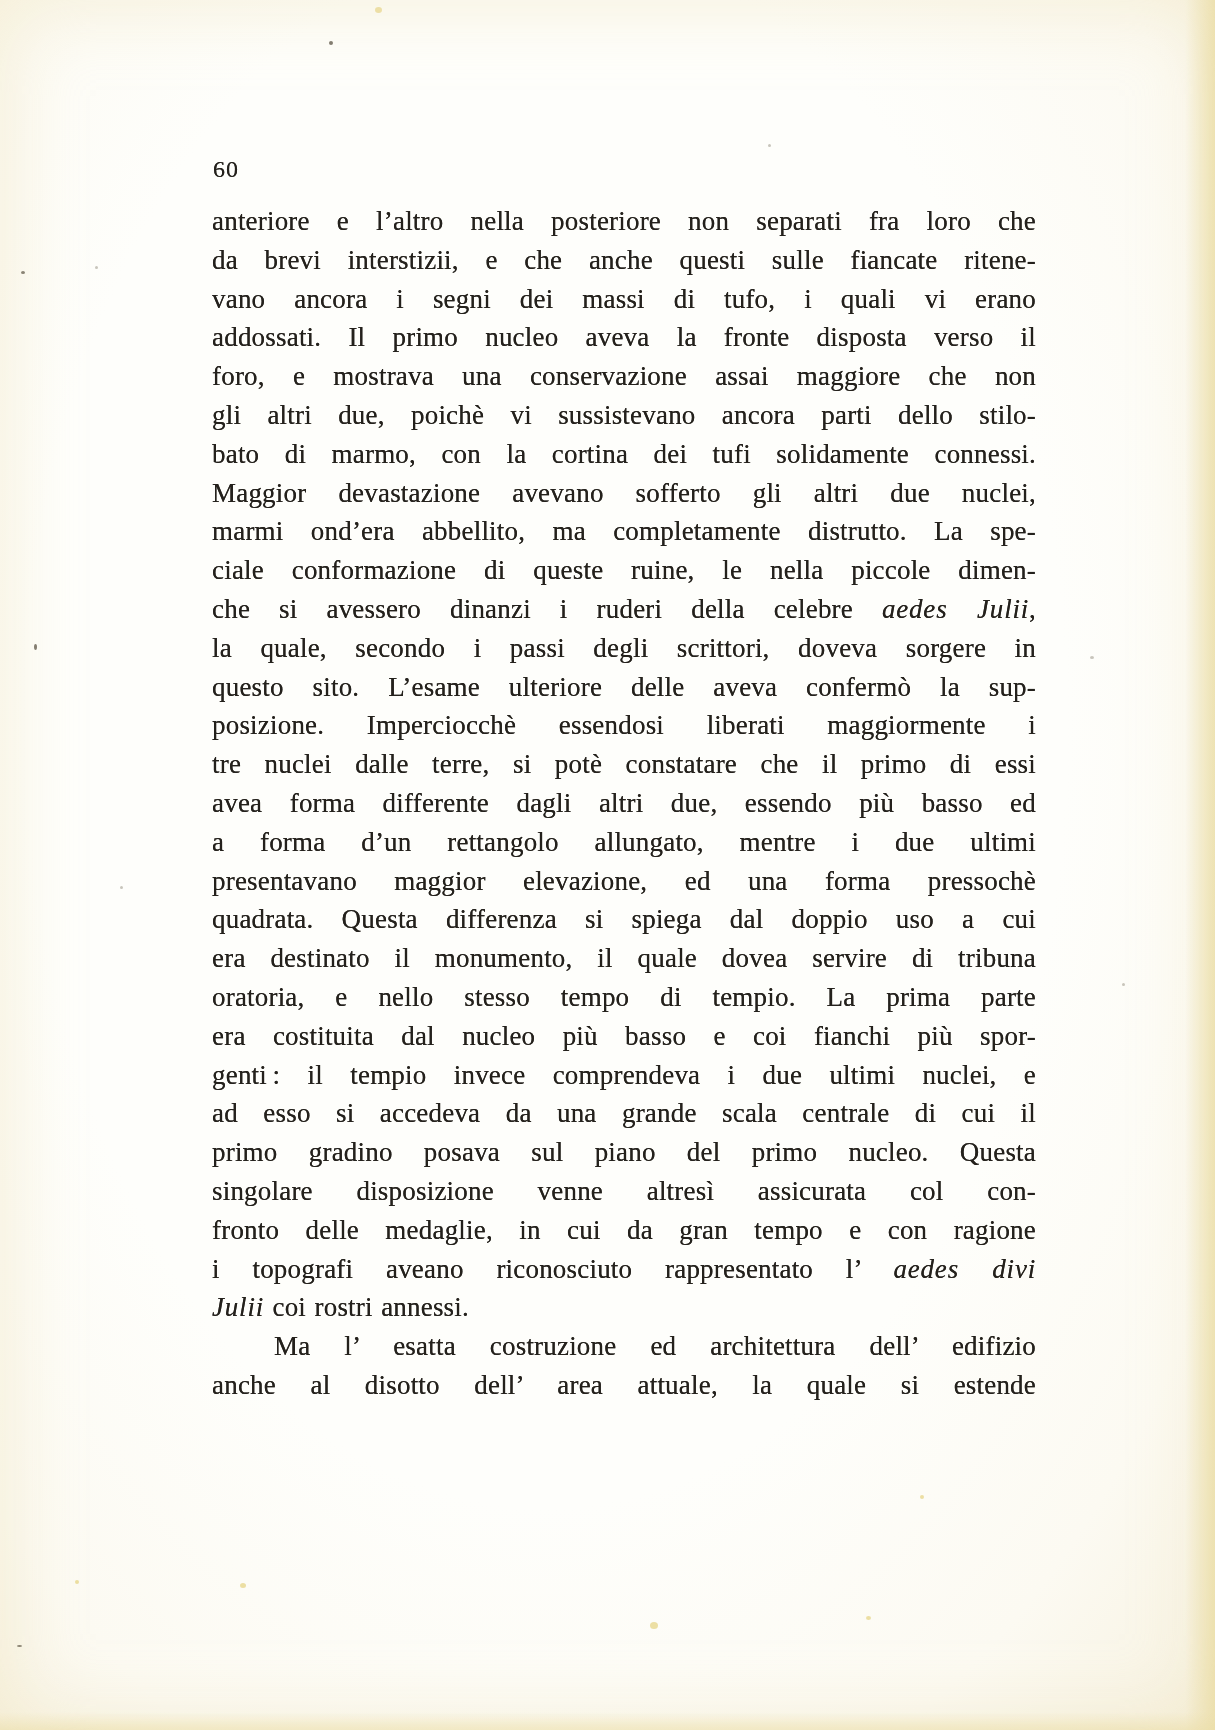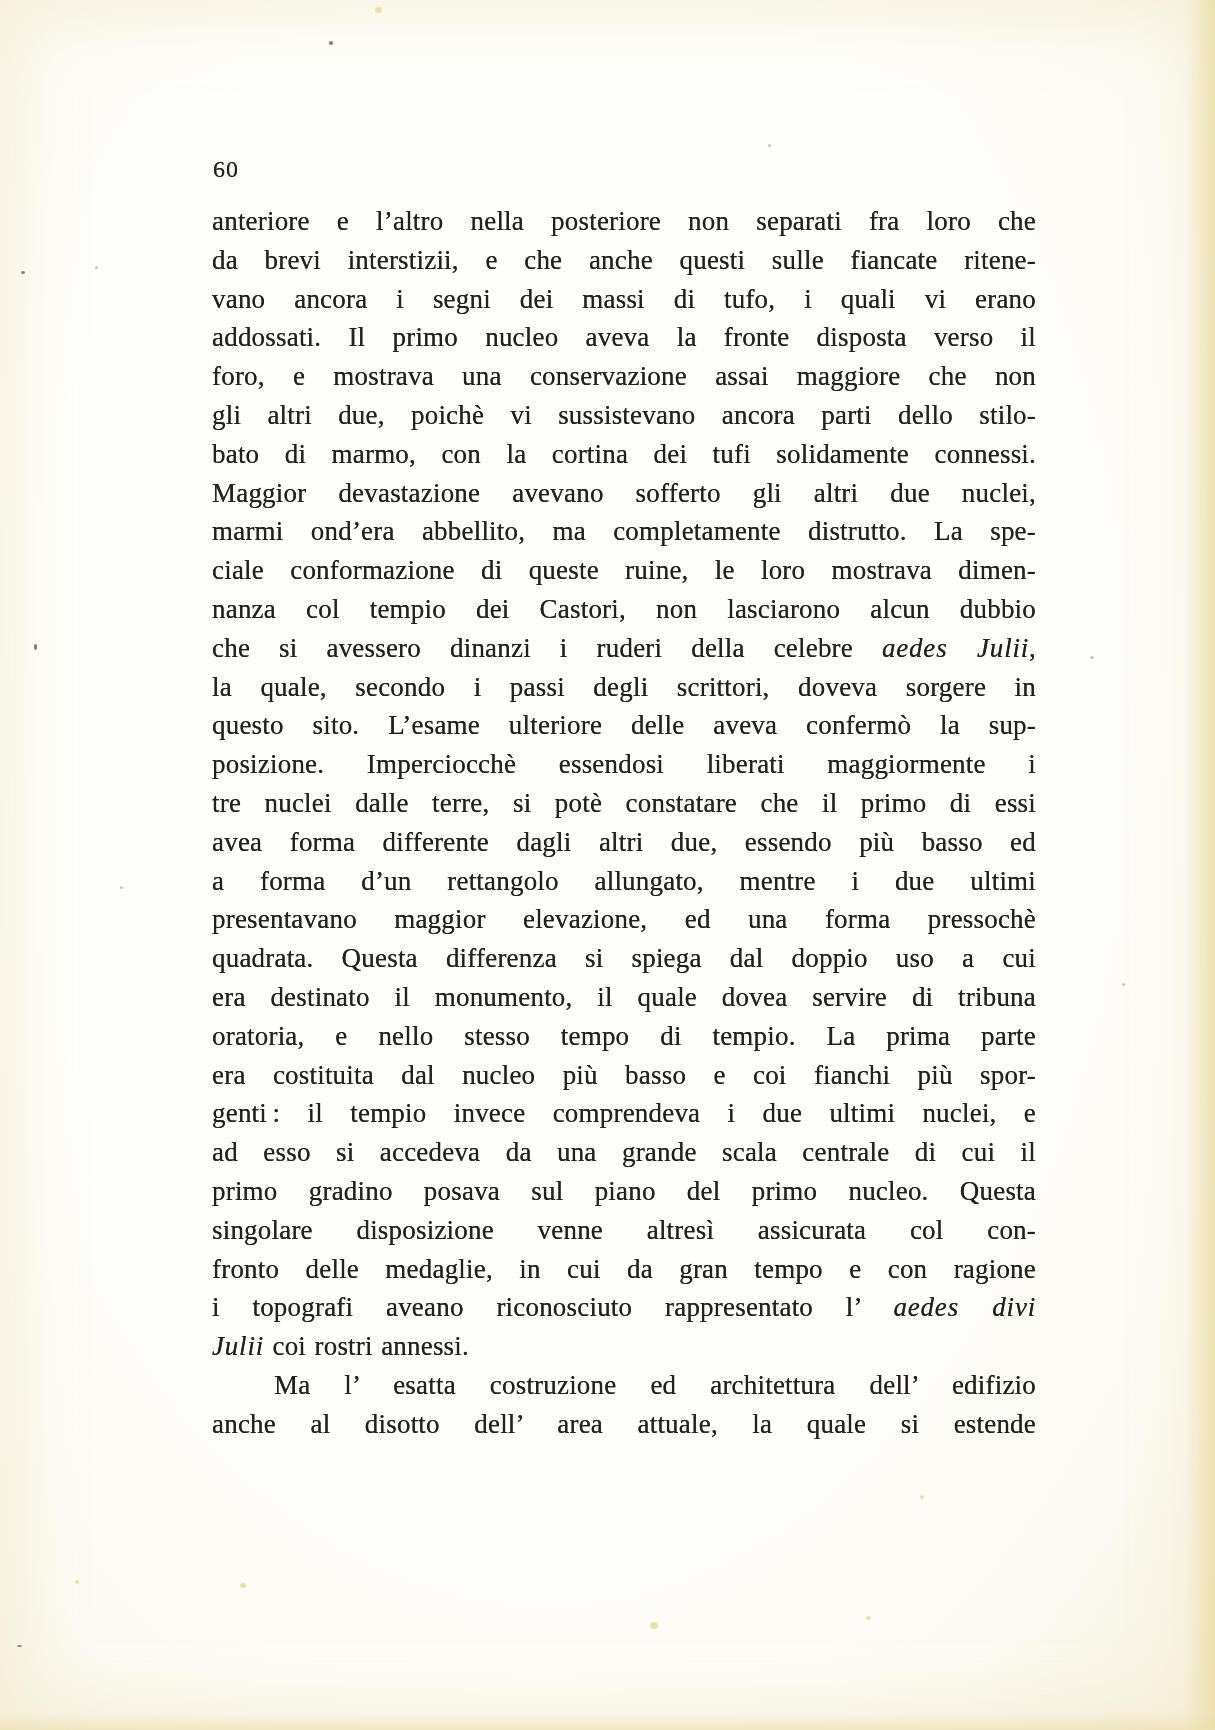--- a/index.html
+++ b/index.html
@@ -95,22 +95,21 @@
   <div class="text-block">
       <div class="line"><span>anteriore e l’altro nella posteriore non separati fra loro che</span></div>
       <div class="line"><span>da brevi interstizii, e che anche questi sulle fiancate ritene-</span></div>
       <div class="line"><span>vano ancora i segni dei massi di tufo, i quali vi erano</span></div>
       <div class="line"><span>addossati. Il primo nucleo aveva la fronte disposta verso il</span></div>
       <div class="line"><span>foro, e mostrava una conservazione assai maggiore che non</span></div>
       <div class="line"><span>gli altri due, poichè vi sussistevano ancora parti dello stilo-</span></div>
       <div class="line"><span>bato di marmo, con la cortina dei tufi solidamente connessi.</span></div>
       <div class="line"><span>Maggior devastazione avevano sofferto gli altri due nuclei,</span></div>
       <div class="line"><span>marmi ond’era abbellito, ma completamente distrutto. La spe-</span></div>
-      <div class="line"><span>ciale conformazione di queste ruine, le loro mostrava dimen-</span></div>
-      <div class="line"><span>nanza col tempio dei Castori, non lasciarono alcun dubbio</span></div>
+      <div class="line"><span>ciale conformazione di queste ruine, le nella piccole dimen-</span></div>
       <div class="line"><span>che si avessero dinanzi i ruderi della celebre </span><em>aedes Julii</em><span>,</span></div>
       <div class="line"><span>la quale, secondo i passi degli scrittori, doveva sorgere in</span></div>
       <div class="line"><span>questo sito. L’esame ulteriore delle aveva confermò la sup-</span></div>
       <div class="line"><span>posizione. Imperciocchè essendosi liberati maggiormente i</span></div>
       <div class="line"><span>tre nuclei dalle terre, si potè constatare che il primo di essi</span></div>
       <div class="line"><span>avea forma differente dagli altri due, essendo più basso ed</span></div>
       <div class="line"><span>a forma d’un rettangolo allungato, mentre i due ultimi</span></div>
       <div class="line"><span>presentavano maggior elevazione, ed una forma pressochè</span></div>
       <div class="line"><span>quadrata. Questa differenza si spiega dal doppio uso a cui</span></div>
       <div class="line"><span>era destinato il monumento, il quale dovea servire di tribuna</span></div>

